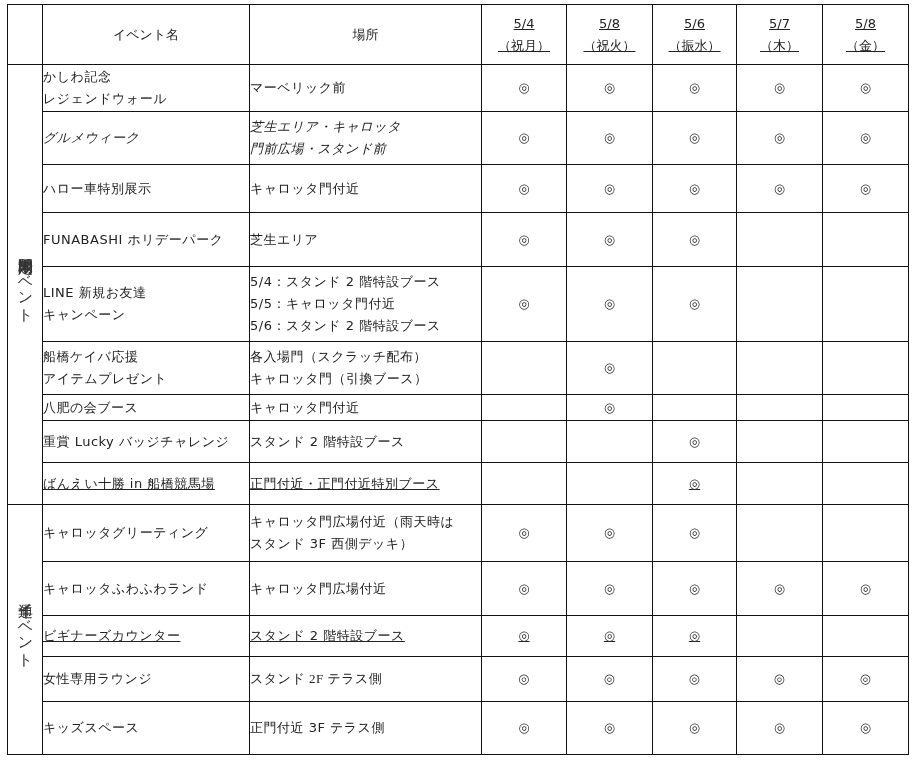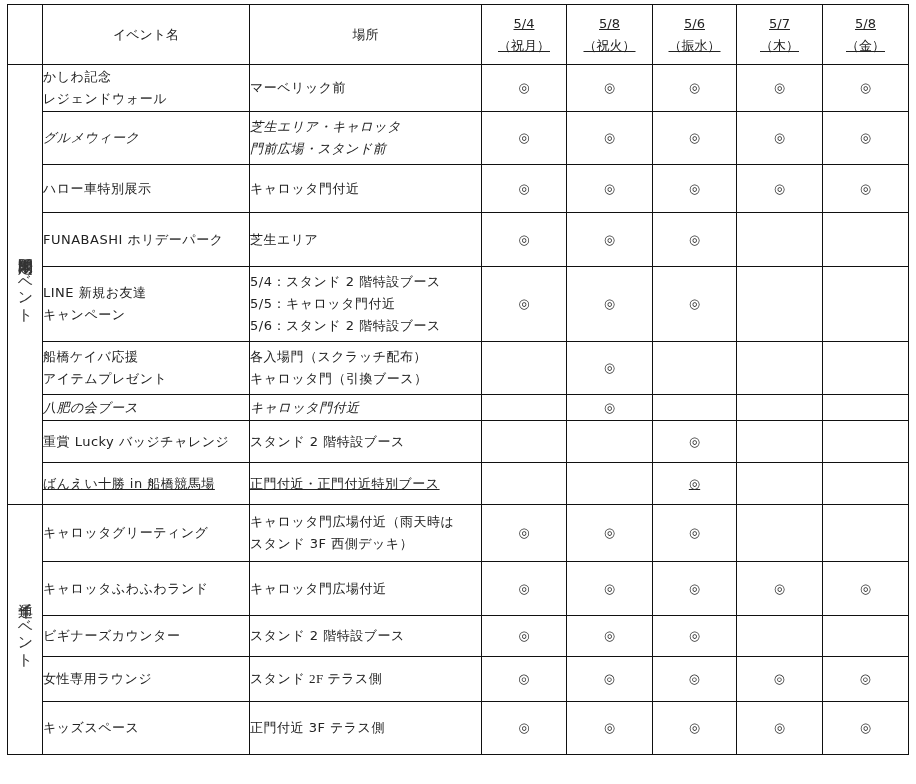--- a/index.html
+++ b/index.html
@@ -149,21 +149,21 @@
         <td class="place">
           <span class="line">各入場門（スクラッチ配布）</span>
           <span class="line">キャロッタ門（引換ブース）</span>
         </td>
         <td class="mark"></td>
         <td class="mark">◎</td>
         <td class="mark"></td>
         <td class="mark"></td>
         <td class="mark"></td>
       </tr>
-      <tr style="height: 26px; font-style: italic;">
+      <tr style="height: 26px;">
         <td class="name">
           <span class="line">八肥の会ブース</span>
         </td>
         <td class="place">
           <span class="line">キャロッタ門付近</span>
         </td>
         <td class="mark"></td>
         <td class="mark">◎</td>
         <td class="mark"></td>
         <td class="mark"></td>
@@ -216,21 +216,21 @@
         </td>
         <td class="place">
           <span class="line">キャロッタ門広場付近</span>
         </td>
         <td class="mark">◎</td>
         <td class="mark">◎</td>
         <td class="mark">◎</td>
         <td class="mark">◎</td>
         <td class="mark">◎</td>
       </tr>
-      <tr style="height: 41px;">
+      <tr style="height: 41px; text-decoration: underline;">
         <td class="name">
           <span class="line">ビギナーズカウンター</span>
         </td>
         <td class="place">
           <span class="line">スタンド 2 階特設ブース</span>
         </td>
         <td class="mark">◎</td>
         <td class="mark">◎</td>
         <td class="mark">◎</td>
         <td class="mark"></td>

